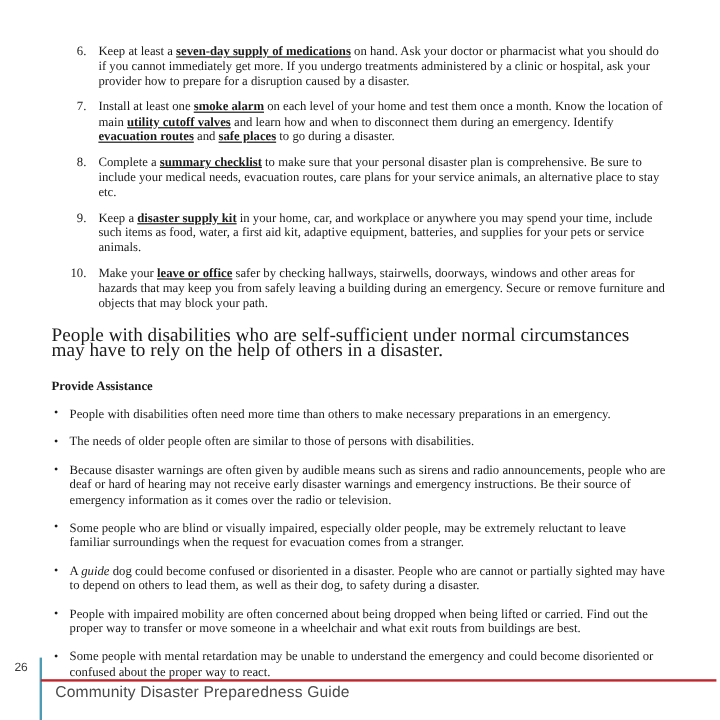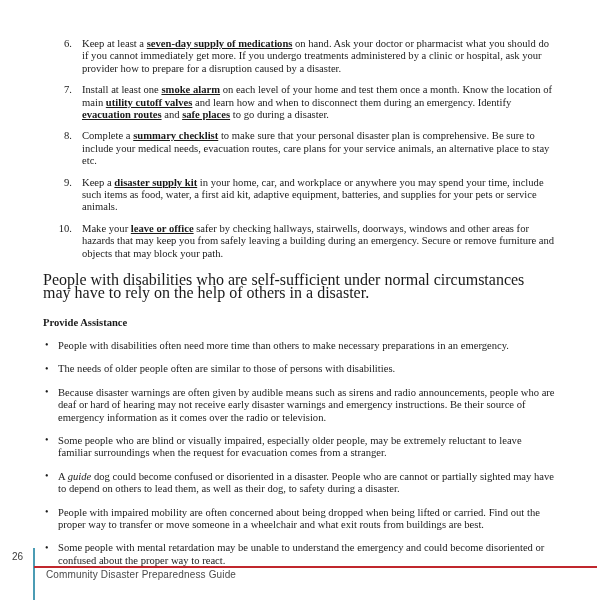--- a/index.html
+++ b/index.html
@@ -127,21 +127,21 @@
     text-align: left;
     font-family: "Liberation Sans", "DejaVu Sans", sans-serif;
     font-size: 10px;
     color: #3b3b3b;
   }
   .footer-text {
     position: absolute;
     left: 46px;
     top: 569px;
     font-family: "Liberation Sans", "DejaVu Sans", sans-serif;
-    font-size: 10px;
+    font-size: 13px;
     color: #4a4a4a;
     letter-spacing: 0.15px;
   }
 </style>
 </head>
 <body>
 
 <div class="page">
 
   <div class="content">

